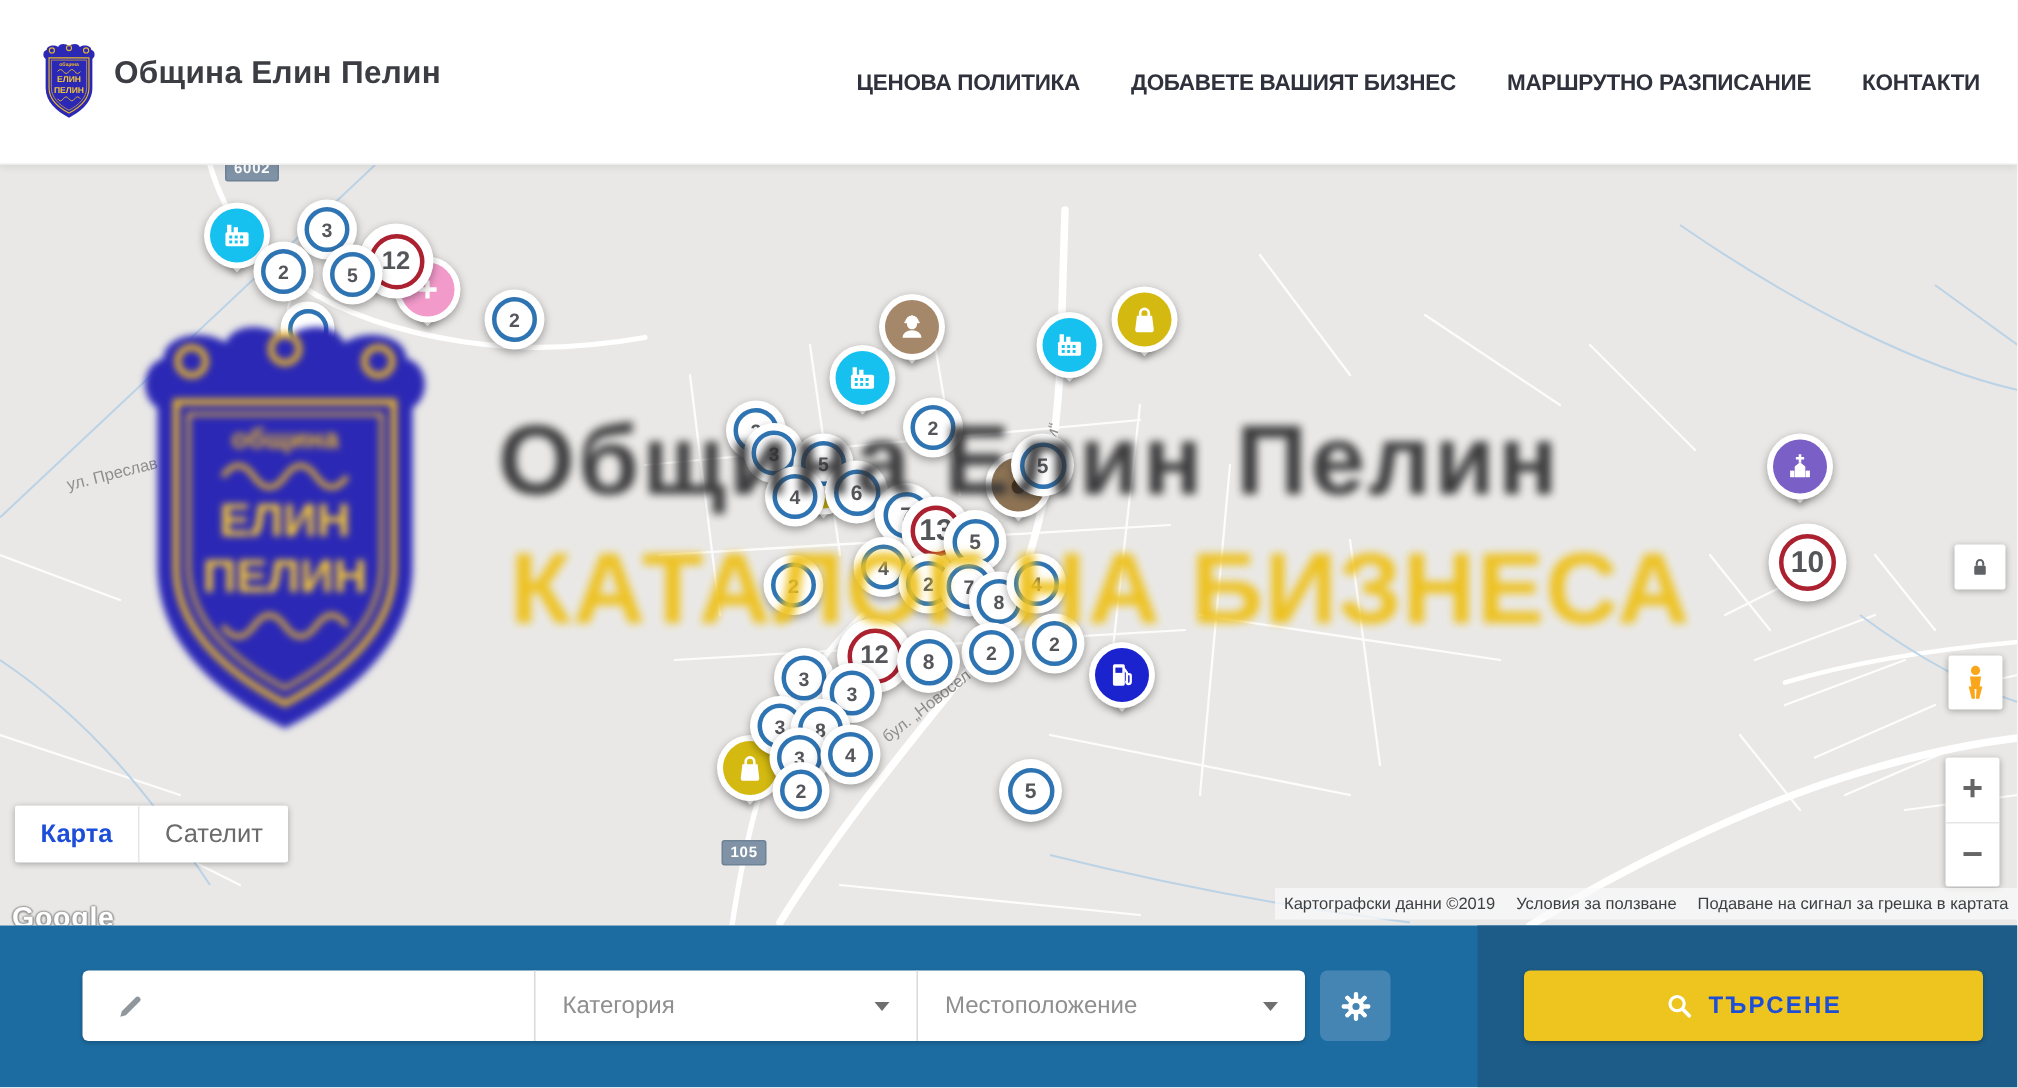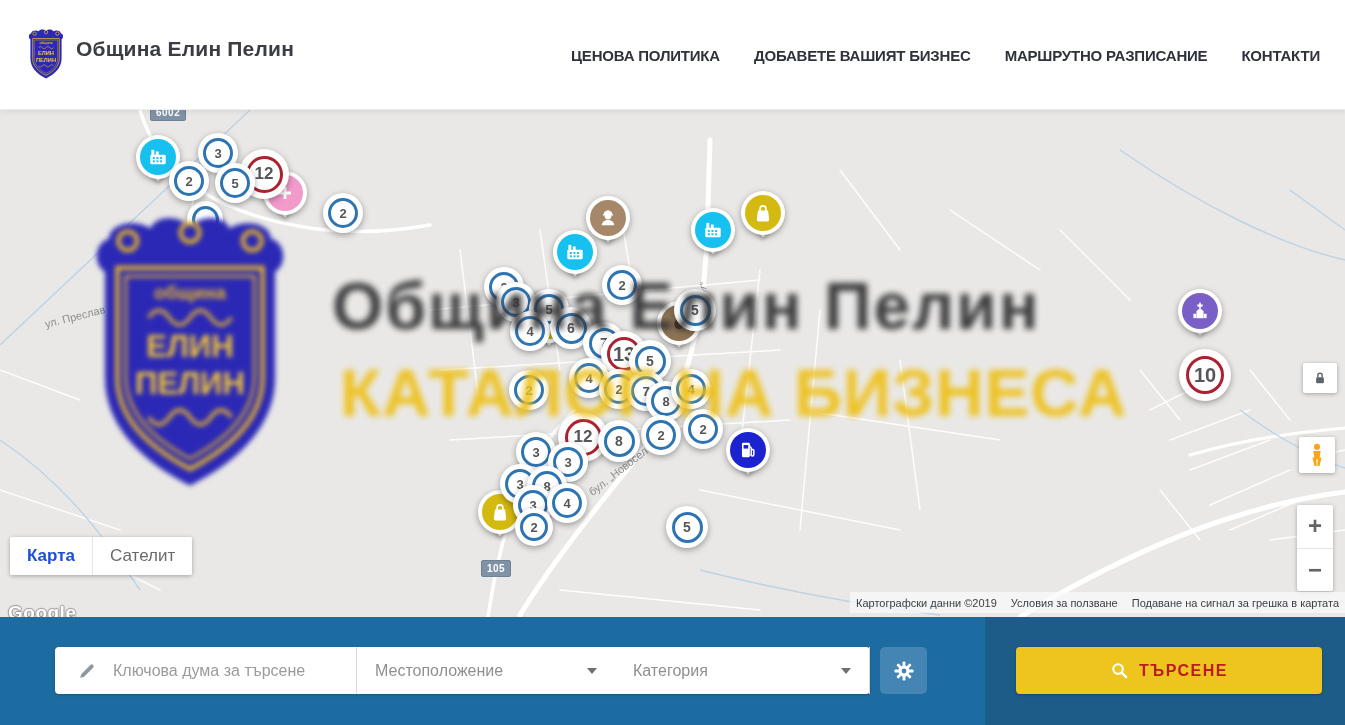--- a/index.html
+++ b/index.html
@@ -80,21 +80,21 @@
   #sec-keyword input{border:none;outline:none;font-size:16px;color:#555;width:230px;margin-left:14px;background:transparent;}
   #sec-keyword input::placeholder{color:#9b9b9b;}
   #sec-category{width:255px;border-right:1px solid #d9d9d9;padding:0 18px;justify-content:space-between;cursor:pointer;}
   #sec-location{flex:1;padding:0 18px;justify-content:space-between;cursor:pointer;}
   .dd-label{font-size:16px;color:#8f8f8f;}
   .caret{width:0;height:0;border-left:5px solid transparent;border-right:5px solid transparent;border-top:6px solid #6f6f6f;}
   #gear-btn{position:absolute;left:880px;top:30px;width:47px;height:47px;background:#4585b3;border-radius:5px;
     display:flex;align-items:center;justify-content:center;cursor:pointer;}
   #search-btn{position:absolute;left:1016px;top:30px;width:306px;height:47px;background:#eec51e;border-radius:4px;
     display:flex;align-items:center;justify-content:center;gap:10px;cursor:pointer;box-shadow:0 1px 3px rgba(0,0,0,.25);}
-  #search-btn span{font-size:16px;font-weight:700;color:#b91c1c;letter-spacing:1.5px;}
+  #search-btn span{font-size:16px;font-weight:700;color:#1d4ed8;letter-spacing:1.5px;}
 </style>
 </head>
 <body>
 
 <div id="app">
 
   <div id="header">
     <div id="logo-wrap"><svg viewBox="0 0 100 134" xmlns="http://www.w3.org/2000/svg">
     <path d="M50 5 C44 -1 33 0 31 6 C23 1 11 4 11 11 C4 13 3 23 9 27 L9 78 C9 102 28 119 50 130 C72 119 91 102 91 78 L91 27 C97 23 96 13 89 11 C89 4 77 1 69 6 C67 0 56 -1 50 5 Z" fill="#2b28b5"></path>
     <g fill="none" stroke="#e7b62a" stroke-width="2">
@@ -494,28 +494,27 @@
     </div>
   </div>
 
   <div id="searchbar">
     <div id="searchbar-right"></div>
     <div id="field-group">
       <div class="fg-sec" id="sec-keyword">
         <svg width="20" height="20" viewBox="0 0 20 20">
           <path d="M3.2 16.8 l1-3.6 9.2-9.2 a1.9 1.9 0 0 1 2.7 2.7 l-9.2 9.2 z" fill="#8f969c"></path>
         </svg>
-        <input type="text" placeholder="Ключова дума за търсене" style="">
+      </div>
+      <div class="fg-sec" id="sec-category">
+        <span class="dd-label">Категория</span>
+        <span class="caret"></span>
       </div>
       <div class="fg-sec" id="sec-location">
         <span class="dd-label">Местоположение</span>
-        <span class="caret"></span>
-      </div>
-      <div class="fg-sec" id="sec-category">
-        <span class="dd-label">Категория</span>
         <span class="caret"></span>
       </div>
     </div>
     <div id="gear-btn">
       <svg width="24" height="24" viewBox="0 0 20 20">
         <g fill="#ffffff">
           <rect x="8.8" y="2" width="2.4" height="16" rx="1"></rect>
           <rect x="8.8" y="2" width="2.4" height="16" rx="1" transform="rotate(45 10 10)"></rect>
           <rect x="8.8" y="2" width="2.4" height="16" rx="1" transform="rotate(90 10 10)"></rect>
           <rect x="8.8" y="2" width="2.4" height="16" rx="1" transform="rotate(135 10 10)"></rect>

